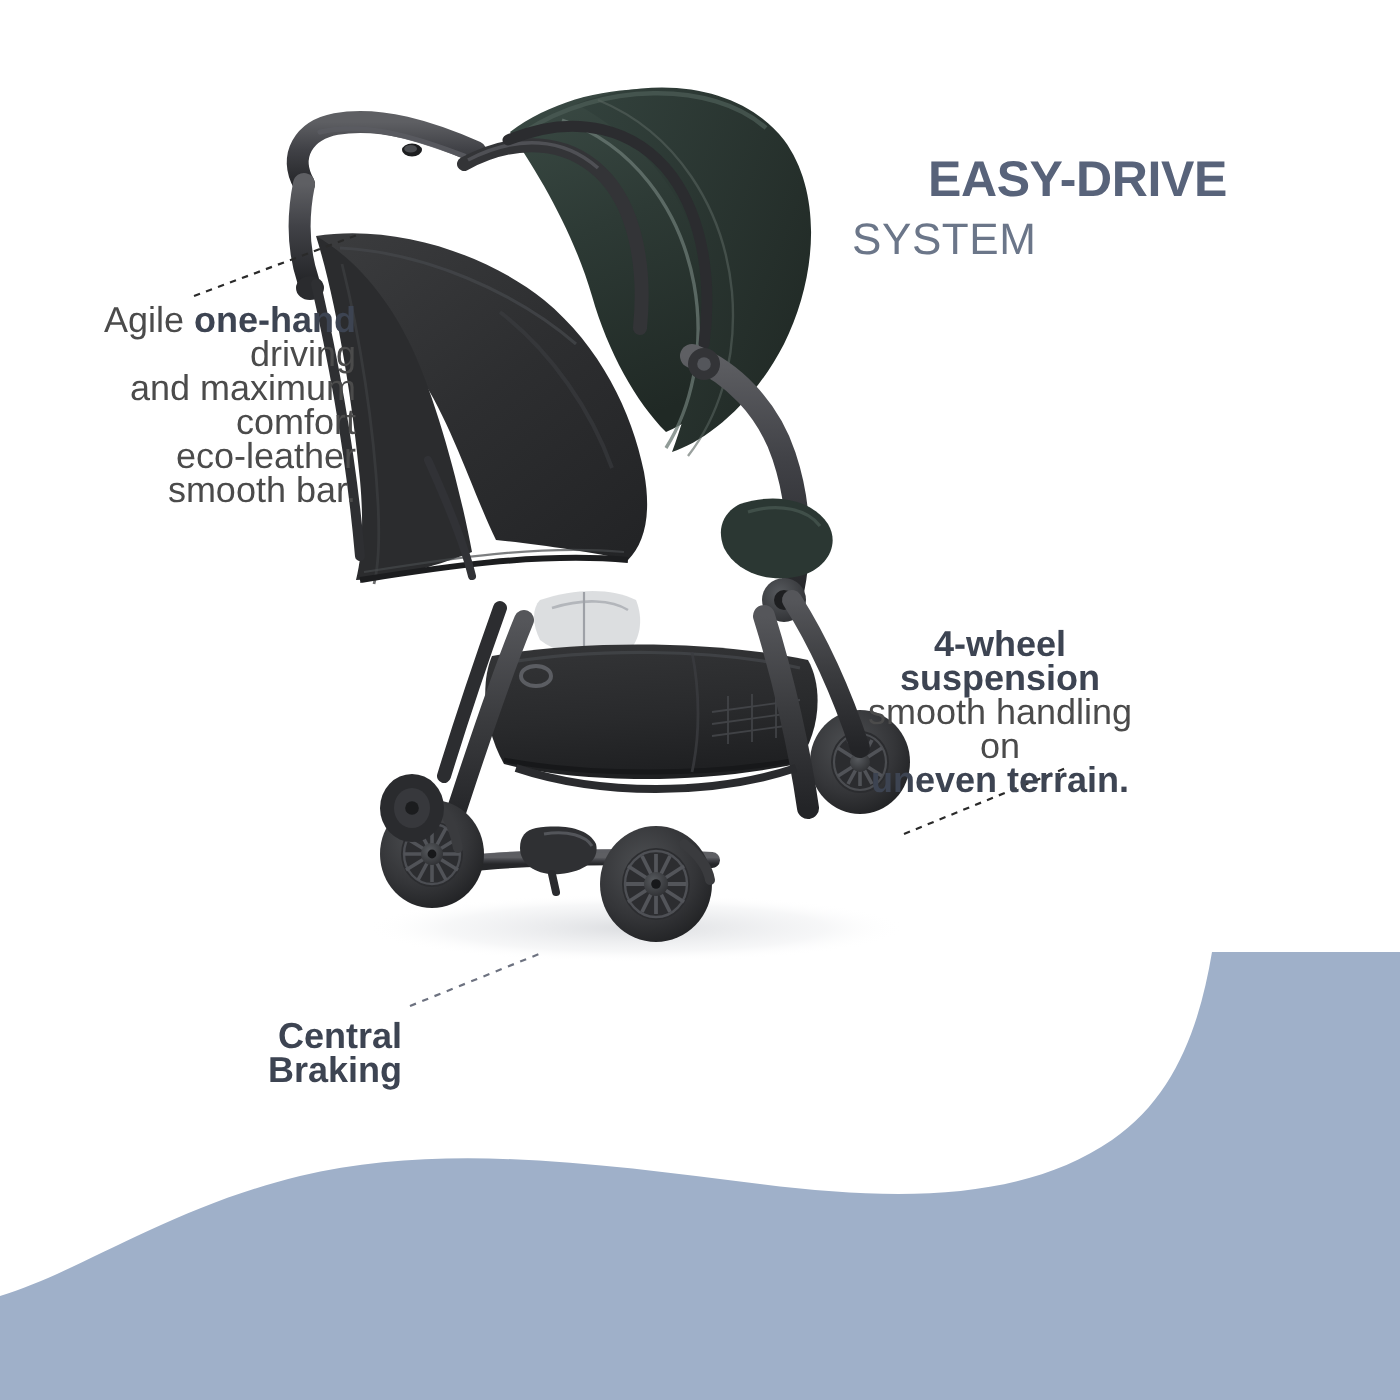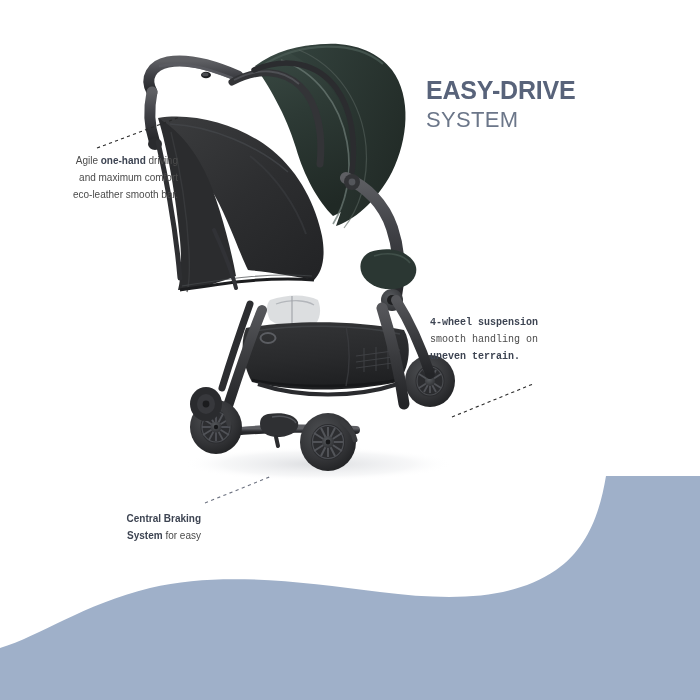--- a/index.html
+++ b/index.html
@@ -39,53 +39,53 @@
     top: 78px;
     line-height: 1.0;
     white-space: nowrap;
   }
   .heading .line1 {
     display: block;
     font-size: 25px;
     font-weight: bold;
     letter-spacing: -0.2px;
     color: #58637a;
+    margin-left: 38px;
   }
   .heading .line2 {
     display: block;
     margin-top: 6px;
     font-size: 22px;
     font-weight: normal;
     letter-spacing: 0.3px;
     color: #6b7689;
   }
 
   
   .callout {
     position: absolute;
-    font-size: 10px;
+    font-size: 18px;
     line-height: 17px;
     color: #4b4b4b;
   }
   .callout b {
     color: #3d4452;
     font-weight: bold;
   }
   .callout-handle {
     left: 28px;
     top: 152px;
     width: 150px;
     text-align: right;
   }
   .callout-suspension {
     left: 430px;
     top: 314px;
     width: 140px;
-    text-align: left;
-    font-family: Liberation Mono, monospace;
+    text-align: center;
   }
   .callout-brake {
     left: 70px;
     top: 482px;
     width: 131px;
     text-align: right;
     margin-top: 28px;
   }
 
   
@@ -371,16 +371,15 @@
     </div>
 
   <div class="callout callout-suspension">
       <div><b>4-wheel suspension</b></div>
       <div><span>smooth handling on</span></div>
       <div><b>uneven terrain.</b></div>
     </div>
 
   <div class="callout callout-brake">
       <div><b>Central Braking</b></div>
-      <div><b>System</b><span> for easy</span></div>
     </div>
 
 </div>
 
 </body></html>

